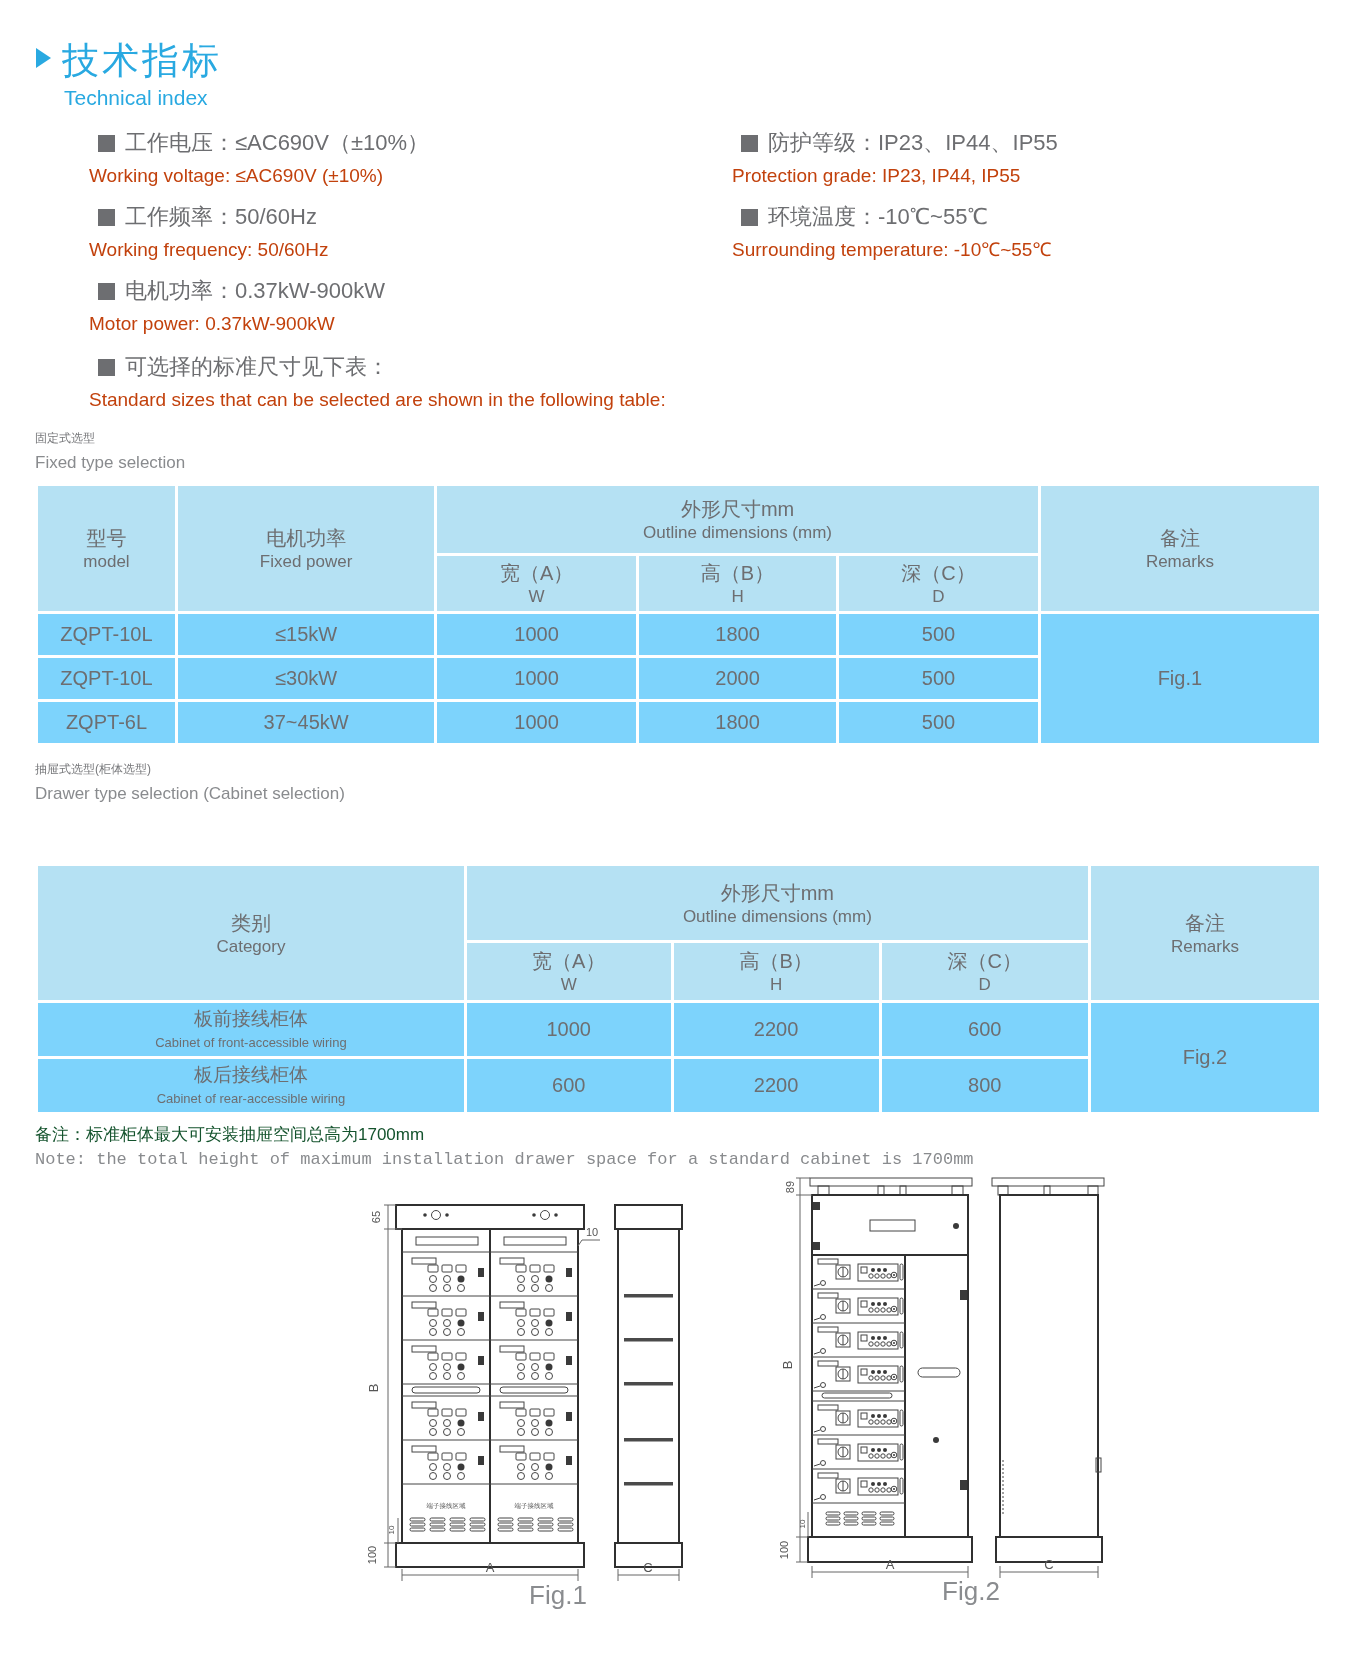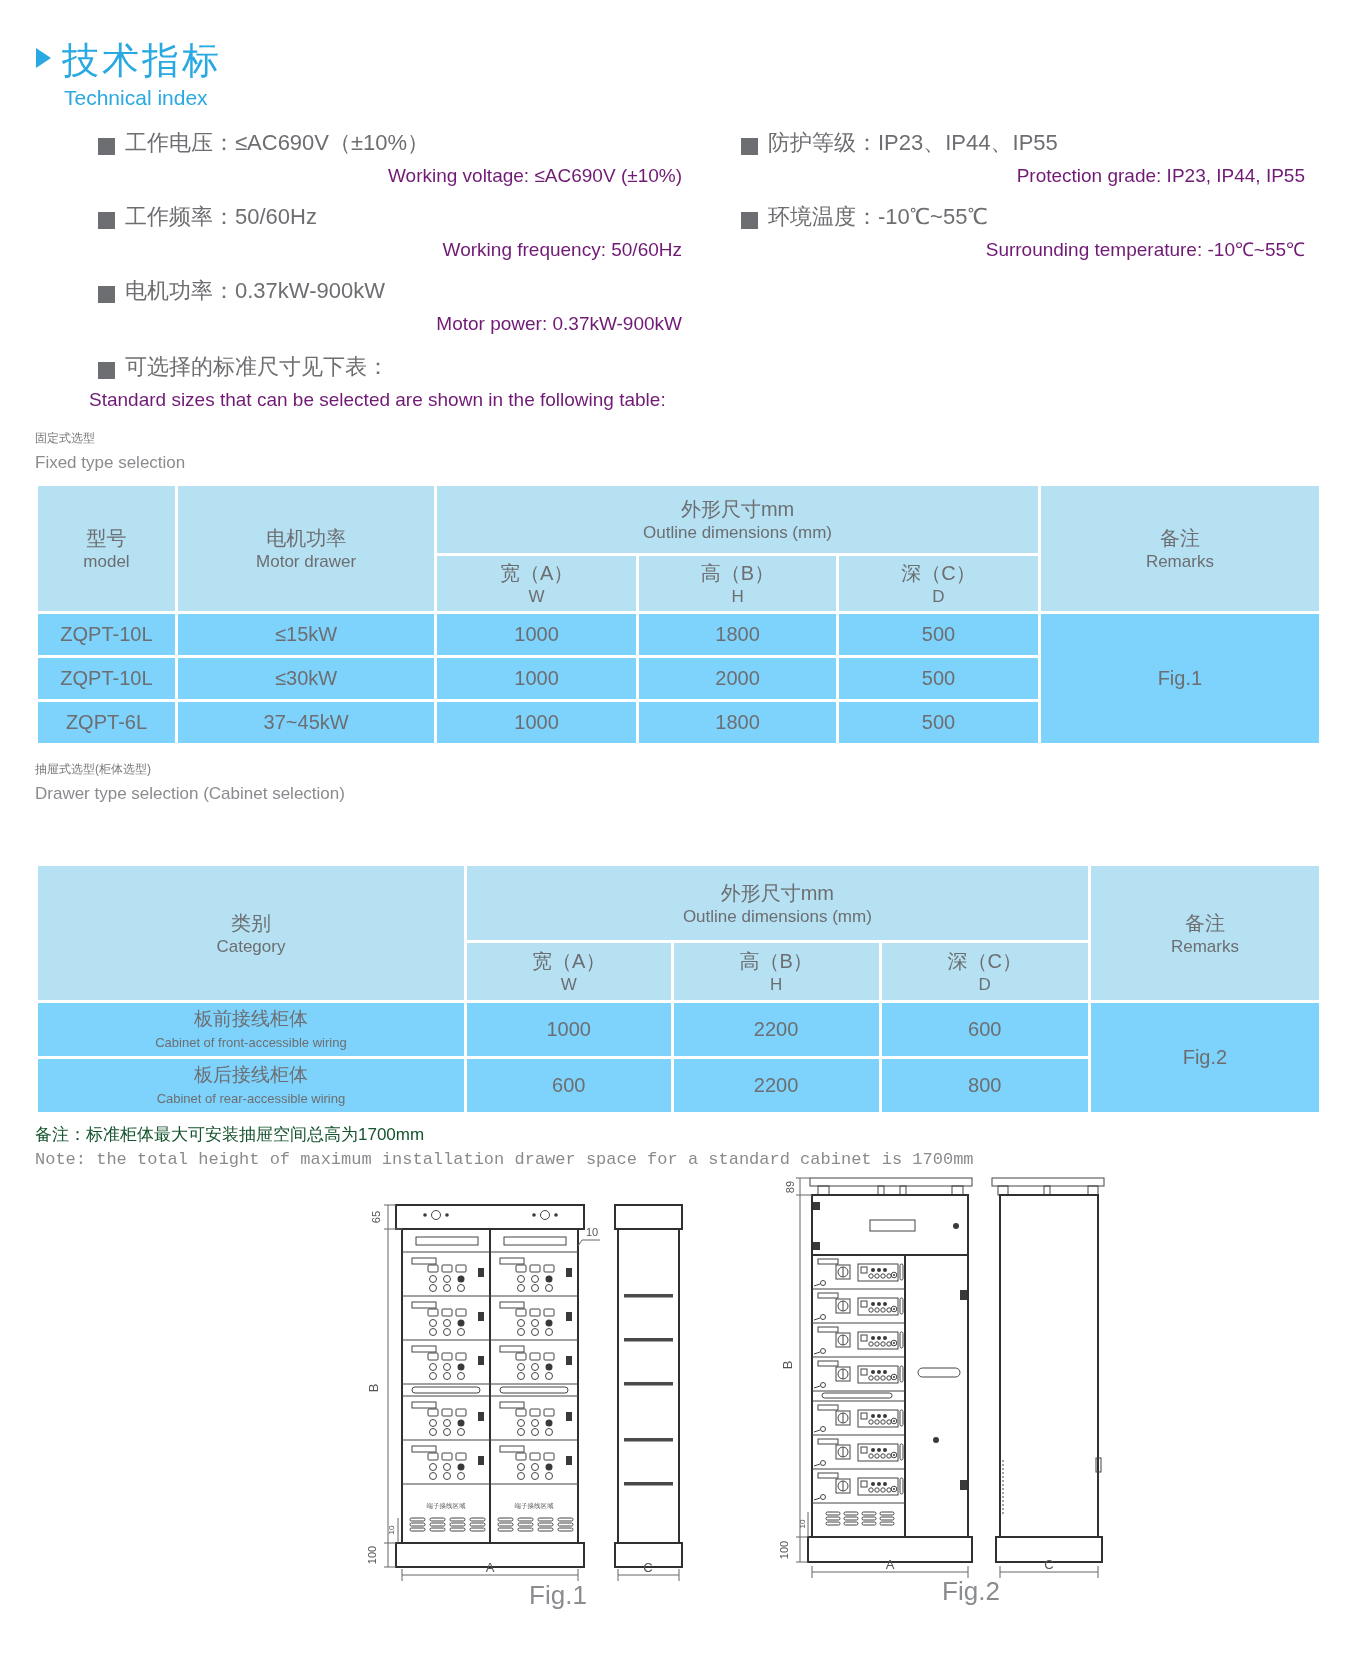--- a/index.html
+++ b/index.html
@@ -9,23 +9,23 @@
   
   .hdr-arrow { position:absolute; left:36px; top:48px; width:0; height:0;
     border-left:15px solid #29a9e1; border-top:10px solid transparent; border-bottom:10px solid transparent; }
   .hdr-title { position:absolute; left:62px; top:36px; font-size:37px; color:#29a9e1; letter-spacing:3px; font-weight:500; }
   .hdr-sub   { position:absolute; left:64px; top:86px; font-size:21px; color:#29a9e1; }
 
   
   .specs-left  { position:absolute; left:62px;  top:128px; width:620px; }
   .specs-right { position:absolute; left:705px; top:128px; width:600px; }
   .spec-item { margin-bottom:13px; }
-  .spec-zh { display:flex; align-items:center; font-size:22px; color:#6d6e71; line-height:30px;padding-left:36px; }
+  .spec-zh { display:flex; align-items:flex-start; font-size:22px; color:#6d6e71; line-height:30px;padding-left:36px; }
   .bullet { flex:0 0 auto; width:17px; height:17px; background:#6d6e71; margin:7px 10px 0 0; }
-  .spec-en { font-size:19px; color:#701a75; margin:5px 0 0 27px; line-height:26px;text-align:right; }
+  .spec-en { font-size:19px; color:#c2410c; margin:5px 0 0 27px; line-height:26px; }
   .sizes-spec { position:absolute; left:62px; top:352px; }
 
   
   .sec-label { position:absolute; left:35px; }
   .sec-label .zh { font-size:12px; color:#77787b; line-height:26px; }
   .sec-label .en { font-size:17px; color:#898b8e; line-height:24px; }
 
   
   table.spec { position:absolute; left:35px; width:1287px; border-collapse:collapse; table-layout:fixed; }
   table.spec th, table.spec td { border:3px solid #ffffff; text-align:center; vertical-align:middle; font-weight:normal; }
@@ -137,21 +137,21 @@
         <col style="width:21.9%">
     </colgroup>
     <tbody>
         <tr style="height:70px;">
       <th rowspan="2">
         <span class="th-zh">型号</span>
         <span class="th-en">model</span>
       </th>
       <th rowspan="2">
         <span class="th-zh">电机功率</span>
-        <span class="th-en">Motor drawer</span>
+        <span class="th-en">Fixed power</span>
       </th>
       <th colspan="3">
         <span class="th-zh">外形尺寸mm</span>
         <span class="th-en">Outline dimensions (mm)</span>
       </th>
       <th rowspan="2">
         <span class="th-zh">备注</span>
         <span class="th-en">Remarks</span>
       </th>
     </tr>

